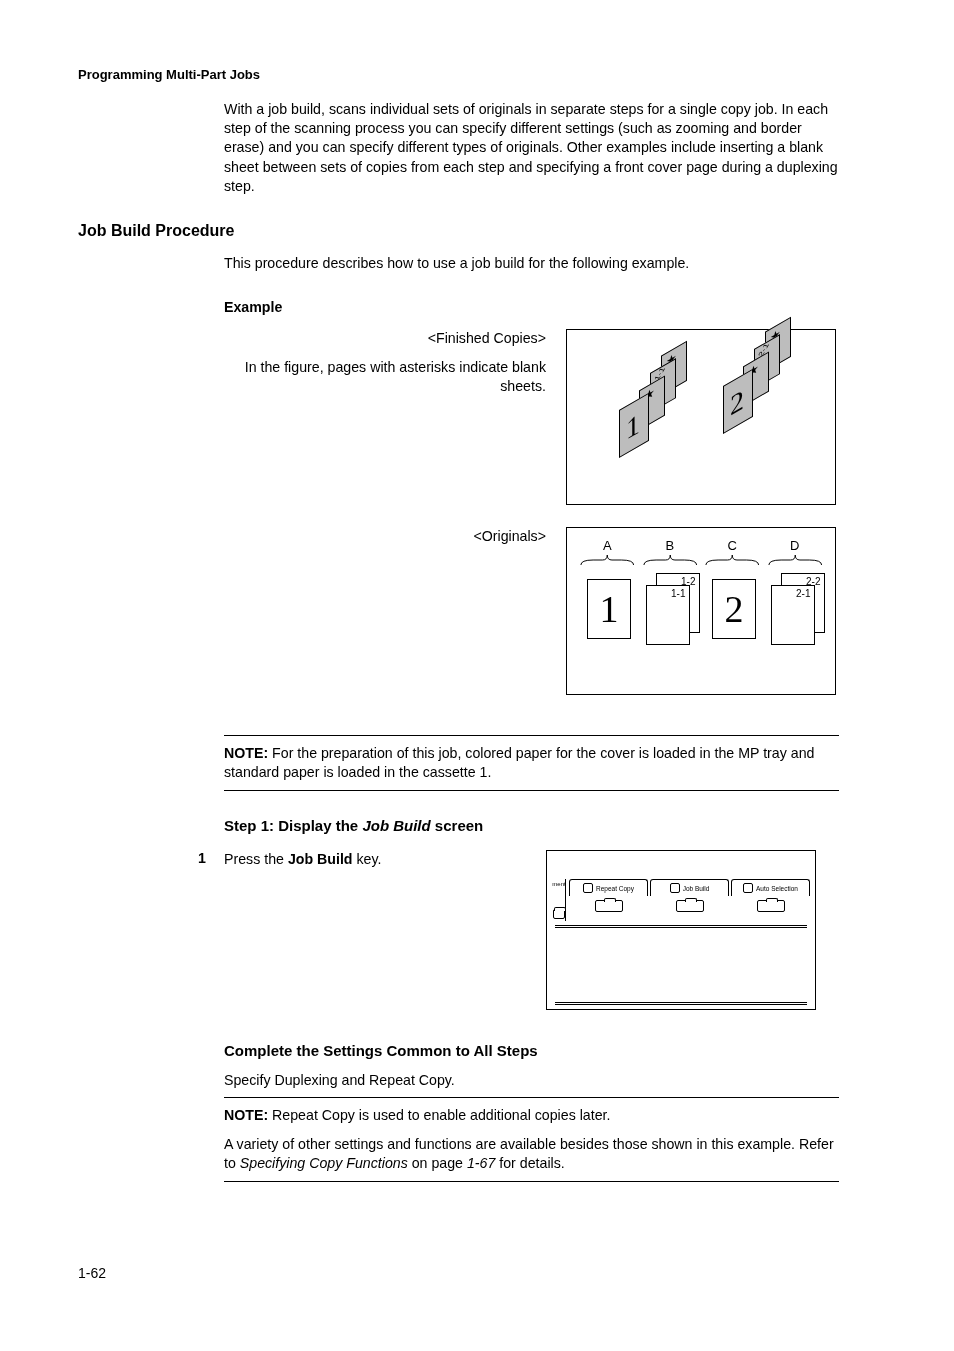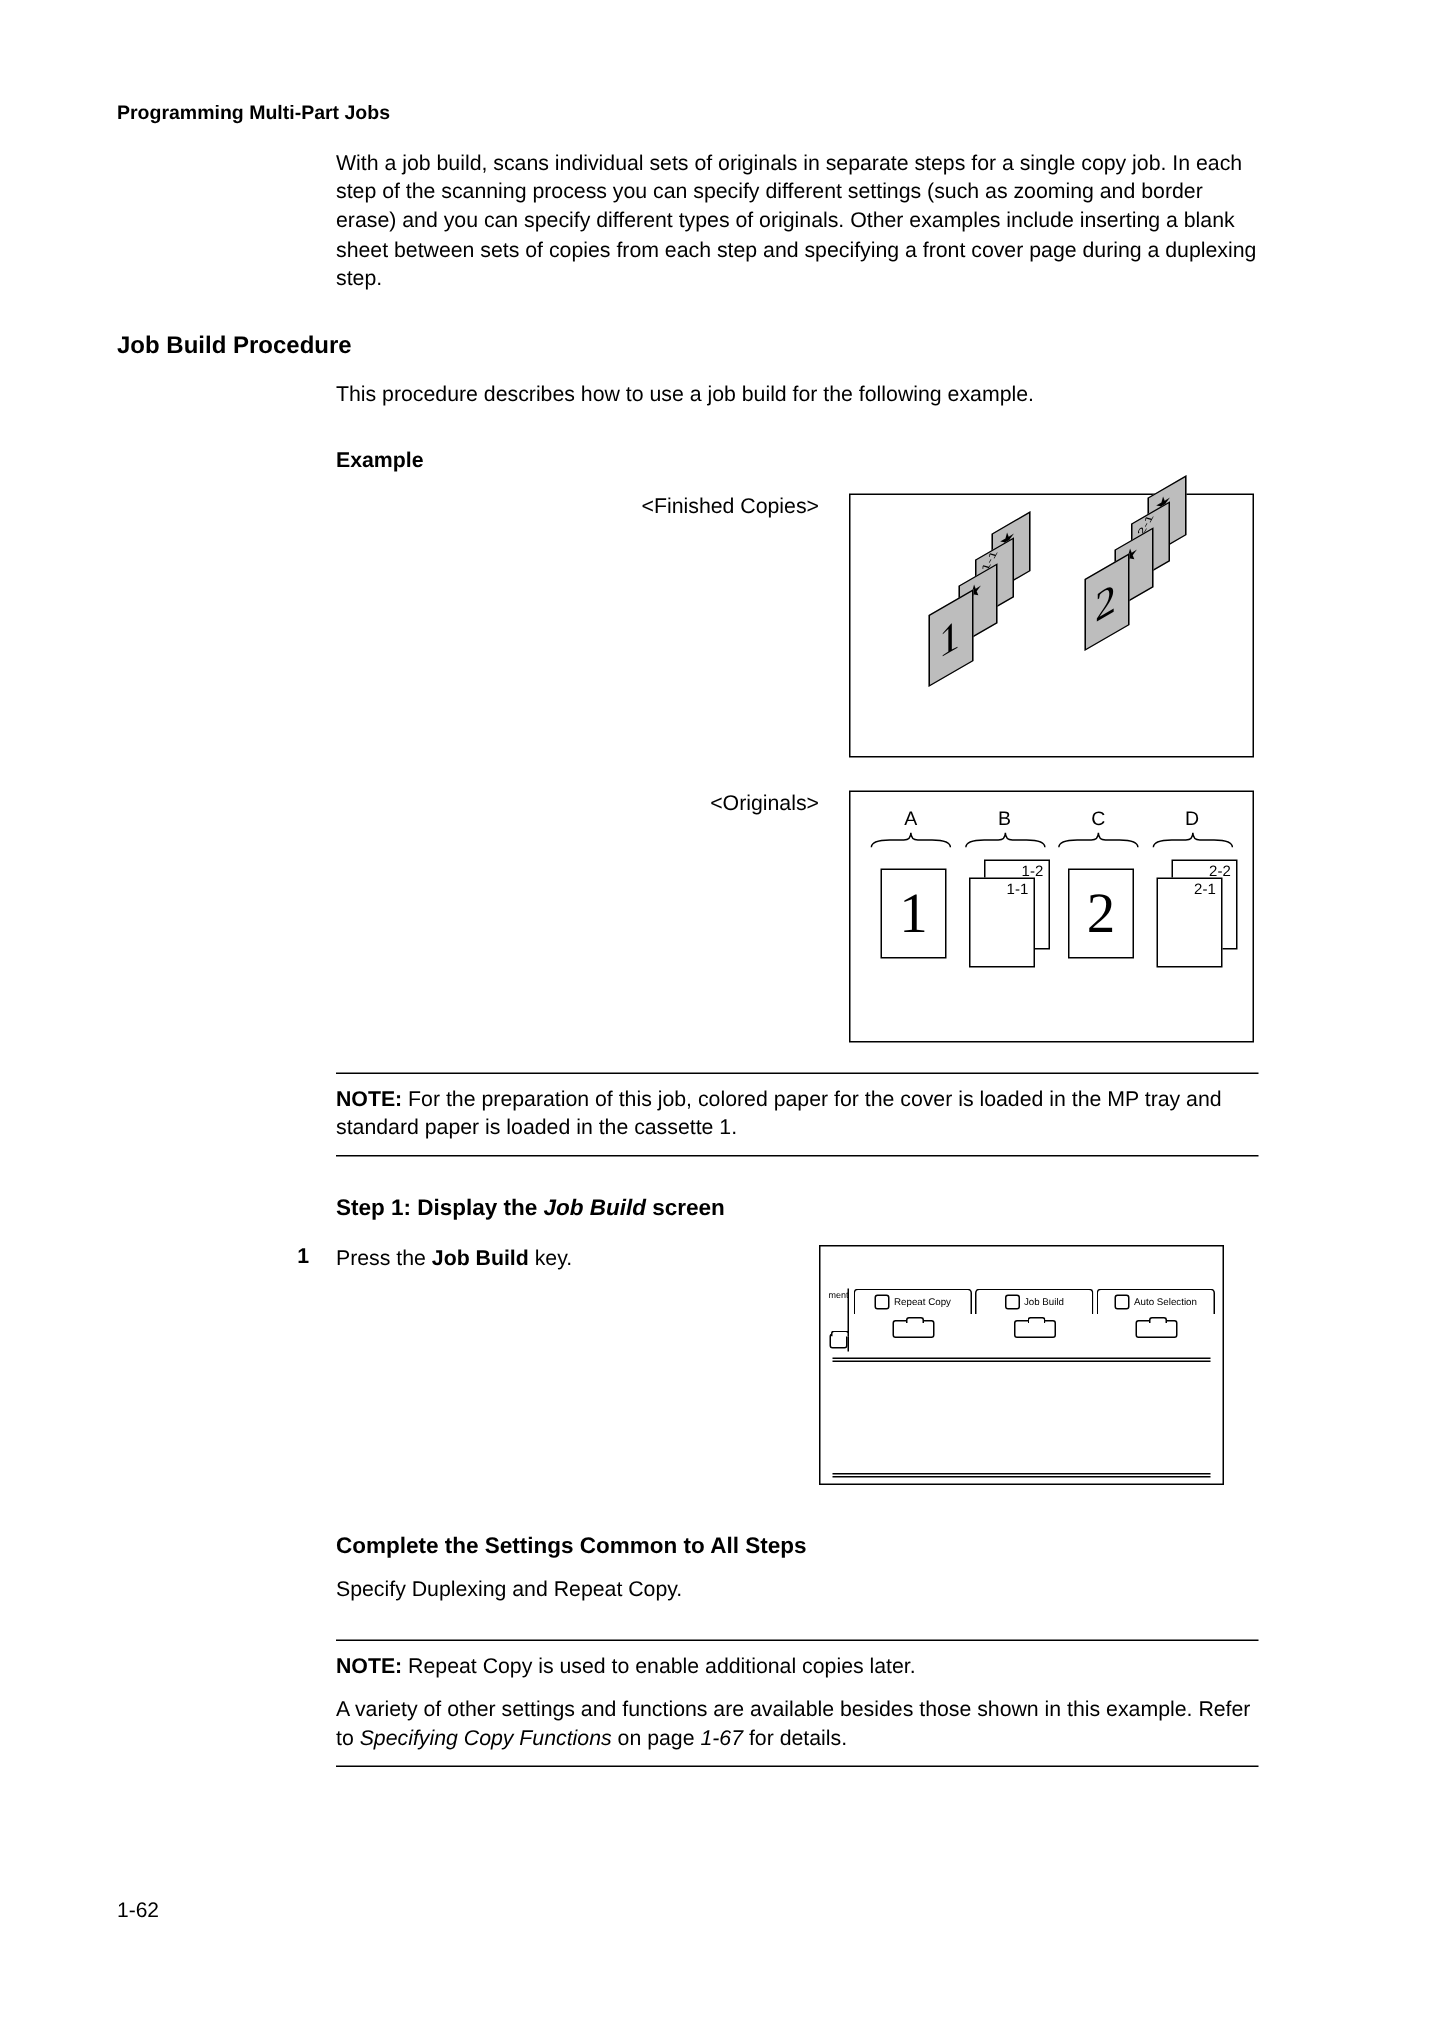--- a/index.html
+++ b/index.html
@@ -64,21 +64,21 @@
     border: 1px solid #000;
     box-sizing: border-box;
     position: relative;
   }
   .fig1 { height: 176px; }
   .fig2 { height: 168px; margin-top: 0; }
   .note-block {
     border-top: 1px solid #000;
     border-bottom: 1px solid #000;
     padding: 8px 0;
-    margin-top: 20px;
+    margin-top: 40px;
     line-height: 1.35;
   }
   .note-block .note-word { font-weight: bold; }
   .step-head {
     font-size: 15px;
     font-weight: bold;
     margin-top: 26px;
     margin-bottom: 16px;
   }
   .step-head .ital { font-style: italic; }
@@ -271,20 +271,21 @@
   <h2 class="subsection">Job Build Procedure</h2>
 
   <div class="body-indent proc-intro">This procedure describes how to use a job build for the following example.</div>
 
   <div class="body-indent example-label">Example</div>
 
   <div class="body-indent row">
     <div class="left">
       <div>&lt;Finished Copies&gt;</div>
       <div style="height:10px"></div>
+      <div>In the figure, pages with asterisks indicate blank sheets.</div>
     </div>
     <div class="right fig1">
 
       <div class="booklet" style="left:52px; top:80px;">
         <div class="bpage shade" style="left:42px; top:-30px;">
             <span class="star" style="position:absolute;left:4px;top:2px;">★</span>
           </div>
         <div class="bpage shade" style="left:31px; top:-19px;">
             <span class="tiny" style="position:absolute;left:3px;top:1px;transform:rotate(-50deg);">1-1</span>
           </div>
@@ -419,21 +420,21 @@
       <div class="panel-line l1"></div>
       <div class="panel-line l2"></div>
       <div class="panel-line l3"></div>
       <div class="panel-line l4"></div>
     </div>
   </div>
 
   <div class="body-indent subhead">Complete the Settings Common to All Steps</div>
   <div class="body-indent para">Specify Duplexing and Repeat Copy.</div>
 
-  <div class="body-indent note-block" style="margin-top:22px;">
+  <div class="body-indent note-block" style="margin-top:6px;">
     <div>
       <span class="note-word">NOTE:</span><span> Repeat Copy is used to enable additional copies later.</span>
     </div>
     <div style="margin-top:10px;">
       <span>A variety of other settings and functions are available besides those shown in this example. Refer to </span><span class="ref-ital">Specifying Copy Functions</span><span> on page </span><span class="ref-ital">1-67</span><span> for details.</span>
     </div>
   </div>
 
   <div class="pagenum">1-62</div>
 </div>

